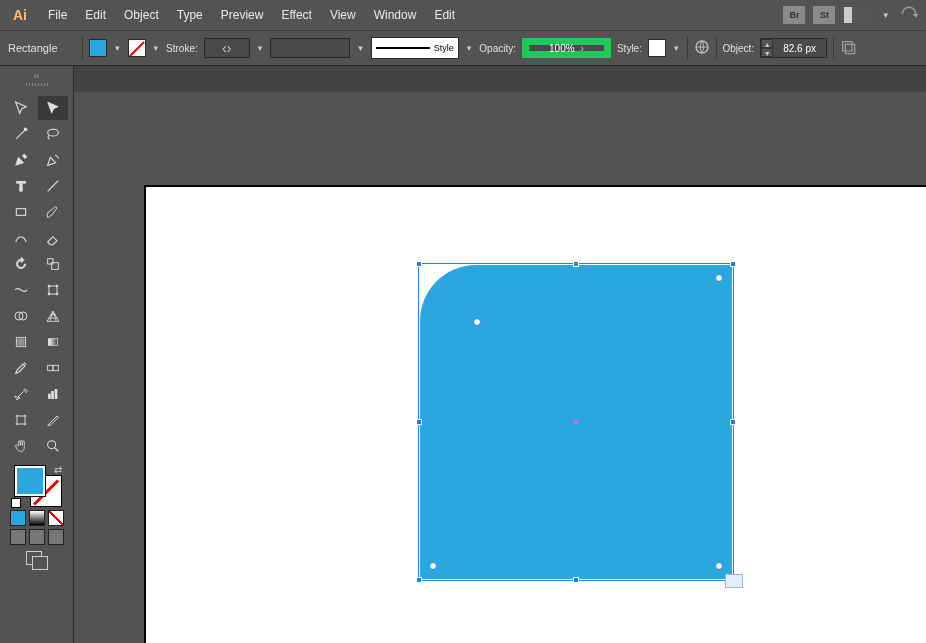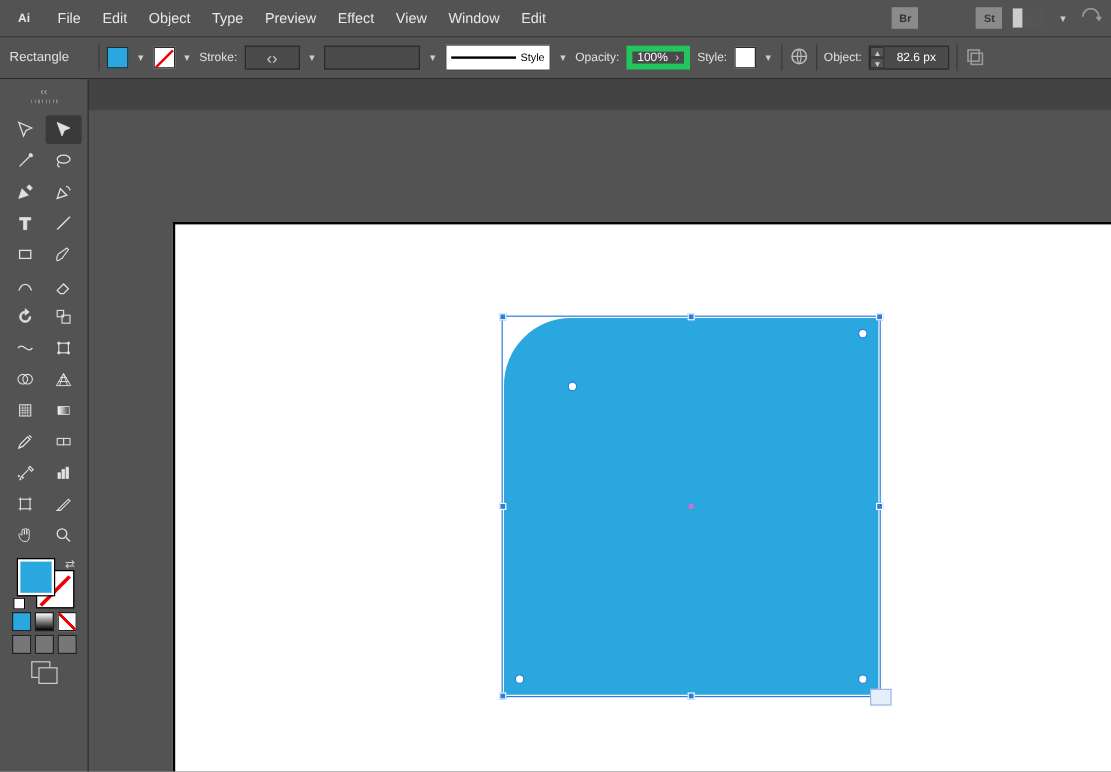--- a/index.html
+++ b/index.html
@@ -1,23 +1,23 @@
 <!DOCTYPE html>
 <html><head>
 <meta charset="utf-8">
 <style>
   * { box-sizing: border-box; margin: 0; padding: 0; font-family: "Segoe UI", Tahoma, sans-serif; }
   body { background: #535353; width: 926px; height: 643px; overflow: hidden; color: #e0e0e0; font-size: 11px; }
   
   
   .menubar { height: 30px; background: #535353; display: flex; align-items: center; padding: 0 8px; gap: 2px; }
-  .app-logo { font-weight: bold; font-size: 10px; color: #e5e5e5; width: 24px; text-align: center; margin-right: 6px; }
+  .app-logo { font-weight: bold; font-size: 14px; color: #fdba74; width: 24px; text-align: center; margin-right: 6px; }
   .menu-item { padding: 4px 8px; cursor: pointer; font-size: 12px; color: #e8e8e8; }
   .menubar-right { margin-left: auto; display: flex; gap: 8px; align-items: center; }
-  .menubar-icon { width: 22px; height: 18px; background: #8a8a8a; display: flex; align-items: center; justify-content: center; font-size: 9px; font-weight: bold; color: #333; margin-left: 40px; }
+  .menubar-icon { width: 22px; height: 18px; background: #8a8a8a; display: flex; align-items: center; justify-content: center; font-size: 9px; font-weight: bold; color: #333; }
   .workspace-switcher { width: 28px; height: 16px; display: flex; }
   .ws-part { flex: 1; background: #ccc; margin: 0 .5px; }
   .ws-part.dark { background: #555; }
   .sync-icon svg { width: 18px; height: 18px; fill: #999; }
   .menubar-chevron { font-size: 9px; color: #ccc; padding: 0 4px; }
   
   
   .controlbar { height: 36px; background: #535353; border-top: 1px solid #3a3a3a; border-bottom: 1px solid #2a2a2a; display: flex; align-items: center; padding: 0 8px; gap: 6px; }
   .shape-label { font-size: 11px; color: #e0e0e0; width: 68px; }
   .swatch { width: 18px; height: 18px; border: 1px solid #2a2a2a; }
@@ -25,21 +25,21 @@
   .swatch.none { background: #fff; position: relative; }
   .swatch.none::after { content:""; position:absolute; left:-2px; right:-2px; top:50%; border-top:2px solid #e00; transform: rotate(-45deg); }
   .mini-chev { font-size: 9px; color: #ccc; padding: 0 2px; cursor: pointer; }
   .ctrl-label { font-size: 10px; color: #e0e0e0; }
   .stroke-weight { display:flex; align-items:center; border:1px solid #2a2a2a; background:#4a4a4a; height:20px; width:46px; justify-content:center; }
   .stroke-caret { font-size:14px; color:#ccc; line-height:1; cursor:pointer; }
   .brush-preset { width: 80px; height: 20px; background:#4a4a4a; border:1px solid #2a2a2a; }
   .stroke-style { width: 88px; height: 22px; background:#fff; border:1px solid #2a2a2a; display:flex; align-items:center; padding:0 4px; gap:4px; }
   .stroke-line { flex:1; height:2px; background:#000; }
   .stroke-style-txt { font-size:9px; color:#000; }
-  .opacity-box { display:flex; align-items:center; border:5px solid #22c55e; background:#4a4a4a; height:20px; padding:0 4px; gap:6px; }
+  .opacity-box { display:flex; align-items:center; border:7px solid #22c55e; background:#4a4a4a; height:20px; padding:0 20px; gap:6px; }
   .opacity-val { font-size:10px; color:#fff; }
   .opacity-arrow { font-size:10px; color:#ccc; cursor:pointer; }
   .style-swatch { width:18px; height:18px; background:#fff; border:1px solid #2a2a2a; }
   .round-globe svg { width:16px; height:16px; fill:#bbb; }
   .sep { width:1px; height:22px; background:#3a3a3a; }
   .corners-box { display:flex; align-items:center; border:1px solid #2a2a2a; background:#4a4a4a; height:20px; }
   .steppers { display:flex; flex-direction:column; width:12px; }
   .step { height:9px; font-size:8px; text-align:center; line-height:9px; color:#ccc; cursor:pointer; background:#555; border:1px solid #333; }
   .corners-val { font-size:10px; color:#fff; padding:0 10px; }
   .trailing-icon svg { width:16px; height:16px; fill:#999; }

